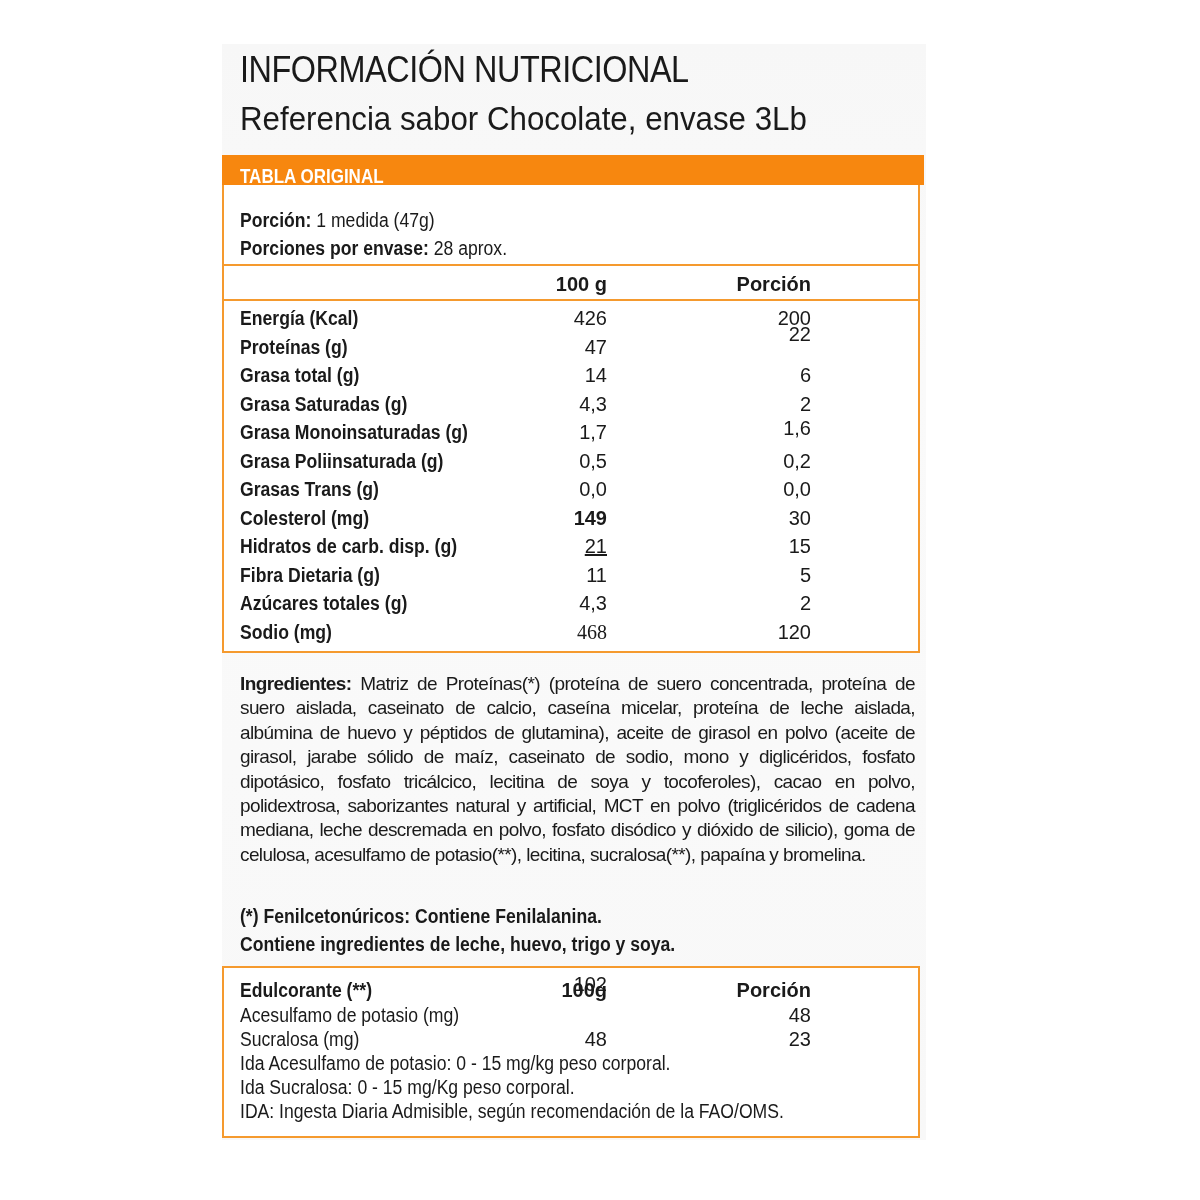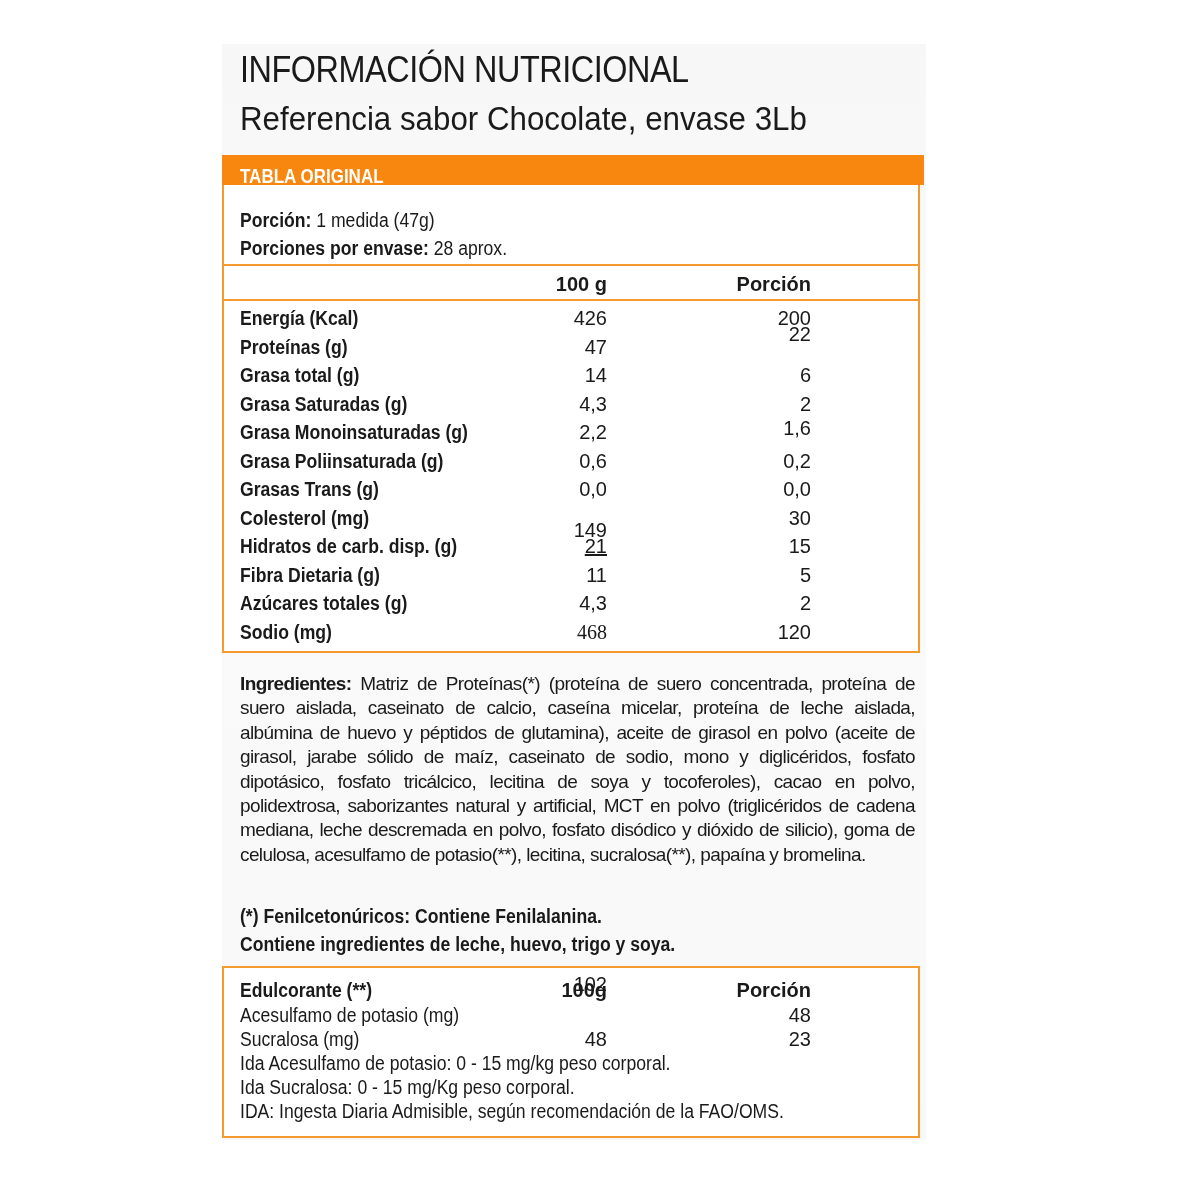--- a/index.html
+++ b/index.html
@@ -51,30 +51,30 @@
     <div class="row b" style="top: 335px;">Proteínas (g)</div>
     <div class="num c1" style="top: 335px;">47</div>
     <div class="num c2" style="top: 322px; text-align: right;">22</div>
     <div class="row b" style="top: 363px;">Grasa total (g)</div>
     <div class="num c1" style="top: 363px;">14</div>
     <div class="num c2" style="top: 363px;">6</div>
     <div class="row b" style="top: 392px;">Grasa Saturadas (g)</div>
     <div class="num c1" style="top: 392px;">4,3</div>
     <div class="num c2" style="top: 392px;">2</div>
     <div class="row b" style="top: 420px;">Grasa Monoinsaturadas (g)</div>
-    <div class="num c1" style="top: 420px;">2,2</div>
+    <div class="num c1" style="top: 420px;">1,7</div>
     <div class="num c2" style="top: 416px;">1,6</div>
     <div class="row b" style="top: 449px;">Grasa Poliinsaturada (g)</div>
-    <div class="num c1" style="top: 449px;">0,6</div>
+    <div class="num c1" style="top: 449px;">0,5</div>
     <div class="num c2" style="top: 449px;">0,2</div>
     <div class="row b" style="top: 477px;">Grasas Trans (g)</div>
     <div class="num c1" style="top: 477px;">0,0</div>
     <div class="num c2" style="top: 477px;">0,0</div>
     <div class="row b" style="top: 506px;">Colesterol (mg)</div>
-    <div class="num c1" style="top: 518px;">149</div>
+    <div class="num c1" style="top: 506px; font-weight: bold;">149</div>
     <div class="num c2" style="top: 506px;">30</div>
     <div class="row b" style="top: 534px;">Hidratos de carb. disp. (g)</div>
     <div class="num c1" style="top: 534px; text-decoration: underline;">21</div>
     <div class="num c2" style="top: 534px;">15</div>
     <div class="row b" style="top: 563px;">Fibra Dietaria (g)</div>
     <div class="num c1" style="top: 563px;">11</div>
     <div class="num c2" style="top: 563px;">5</div>
     <div class="row b" style="top: 591px;">Azúcares totales (g)</div>
     <div class="num c1" style="top: 591px;">4,3</div>
     <div class="num c2" style="top: 591px;">2</div>

